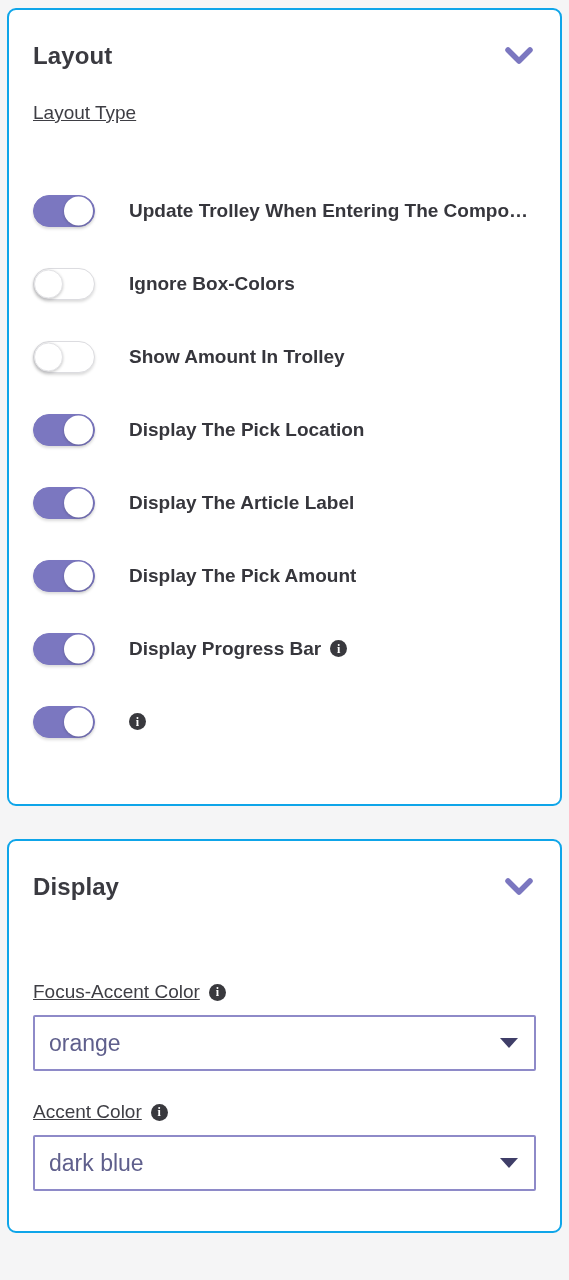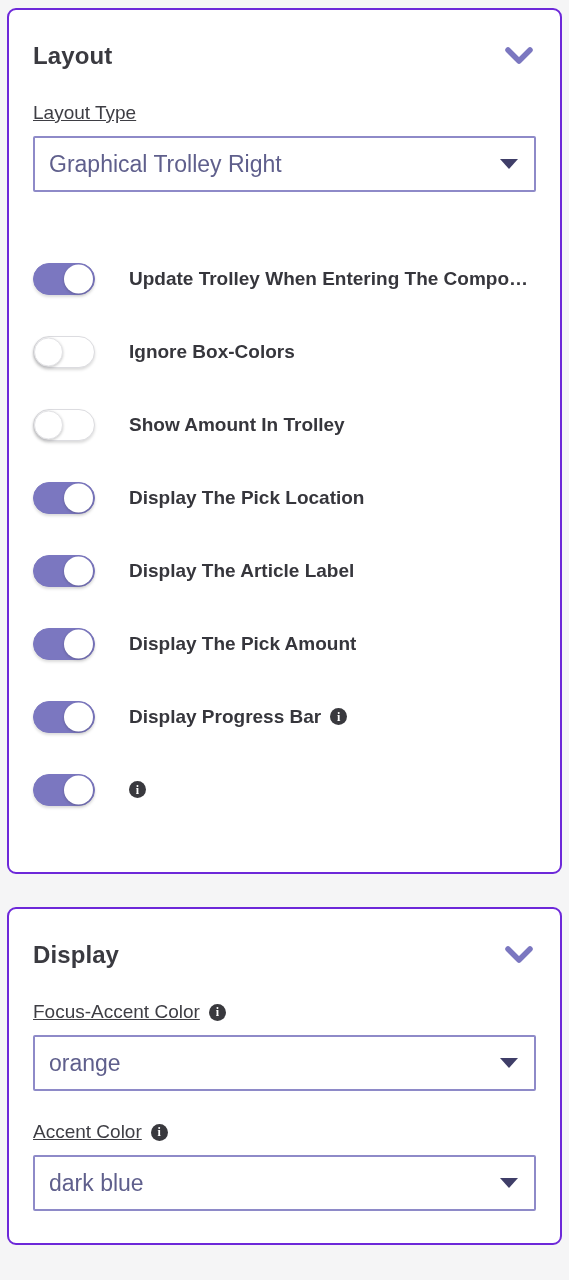--- a/index.html
+++ b/index.html
@@ -17,21 +17,21 @@
     height: 1280px;
     background: #f5f5f6;
     padding: 8px 7px;
     display: flex;
     flex-direction: column;
     gap: 33px;
   }
 
   .card {
     background: #ffffff;
-    border: 2px solid #6d28d9;
+    border: 2px solid #0ea5e9;
     border-radius: 9px;
     padding: 0 24px;
   }
 
   .card-header {
     display: flex;
     align-items: center;
     justify-content: space-between;
     height: 92px;
   }
@@ -161,45 +161,41 @@
     font-size: 12px;
     font-weight: bold;
     font-family: "Liberation Serif", serif;
     display: inline-flex;
     align-items: center;
     justify-content: center;
     line-height: 1;
     cursor: pointer;
   }
 
-  .theming-body { padding-bottom: 32px; }
+  .theming-body { padding-bottom: 40px; margin-top: 48px; }
   .field-group + .field-group { margin-top: 30px; }
 </style>
 </head>
 <body>
 
 <div class="page">
 
   <section class="card">
 
     <div class="card-header">
       <div class="card-title">Layout</div>
       <div class="chevron-down">
         <svg width="28" height="18" viewBox="0 0 28 18" aria-hidden="true">
           <path d="M3 3 L14 14 L25 3" fill="none" stroke="#7b77c0" stroke-width="5.5" stroke-linecap="round" stroke-linejoin="round"></path>
         </svg>
       </div>
     </div>
 
     <div class="field-group">
       <div class="field-label">Layout Type</div>
-      <div class="select-box">
-        <span class="select-value">Graphical Trolley Right</span>
-        <span class="select-arrow"></span>
-      </div>
     </div>
 
     <div class="toggle-list" id="toggle-list">
         <div class="toggle-row">
           <div class="switch on">
             <span class="knob"></span>
           </div>
           <div class="toggle-label">
             <span>Update Trolley When Entering The Compo…</span>
           </div>

